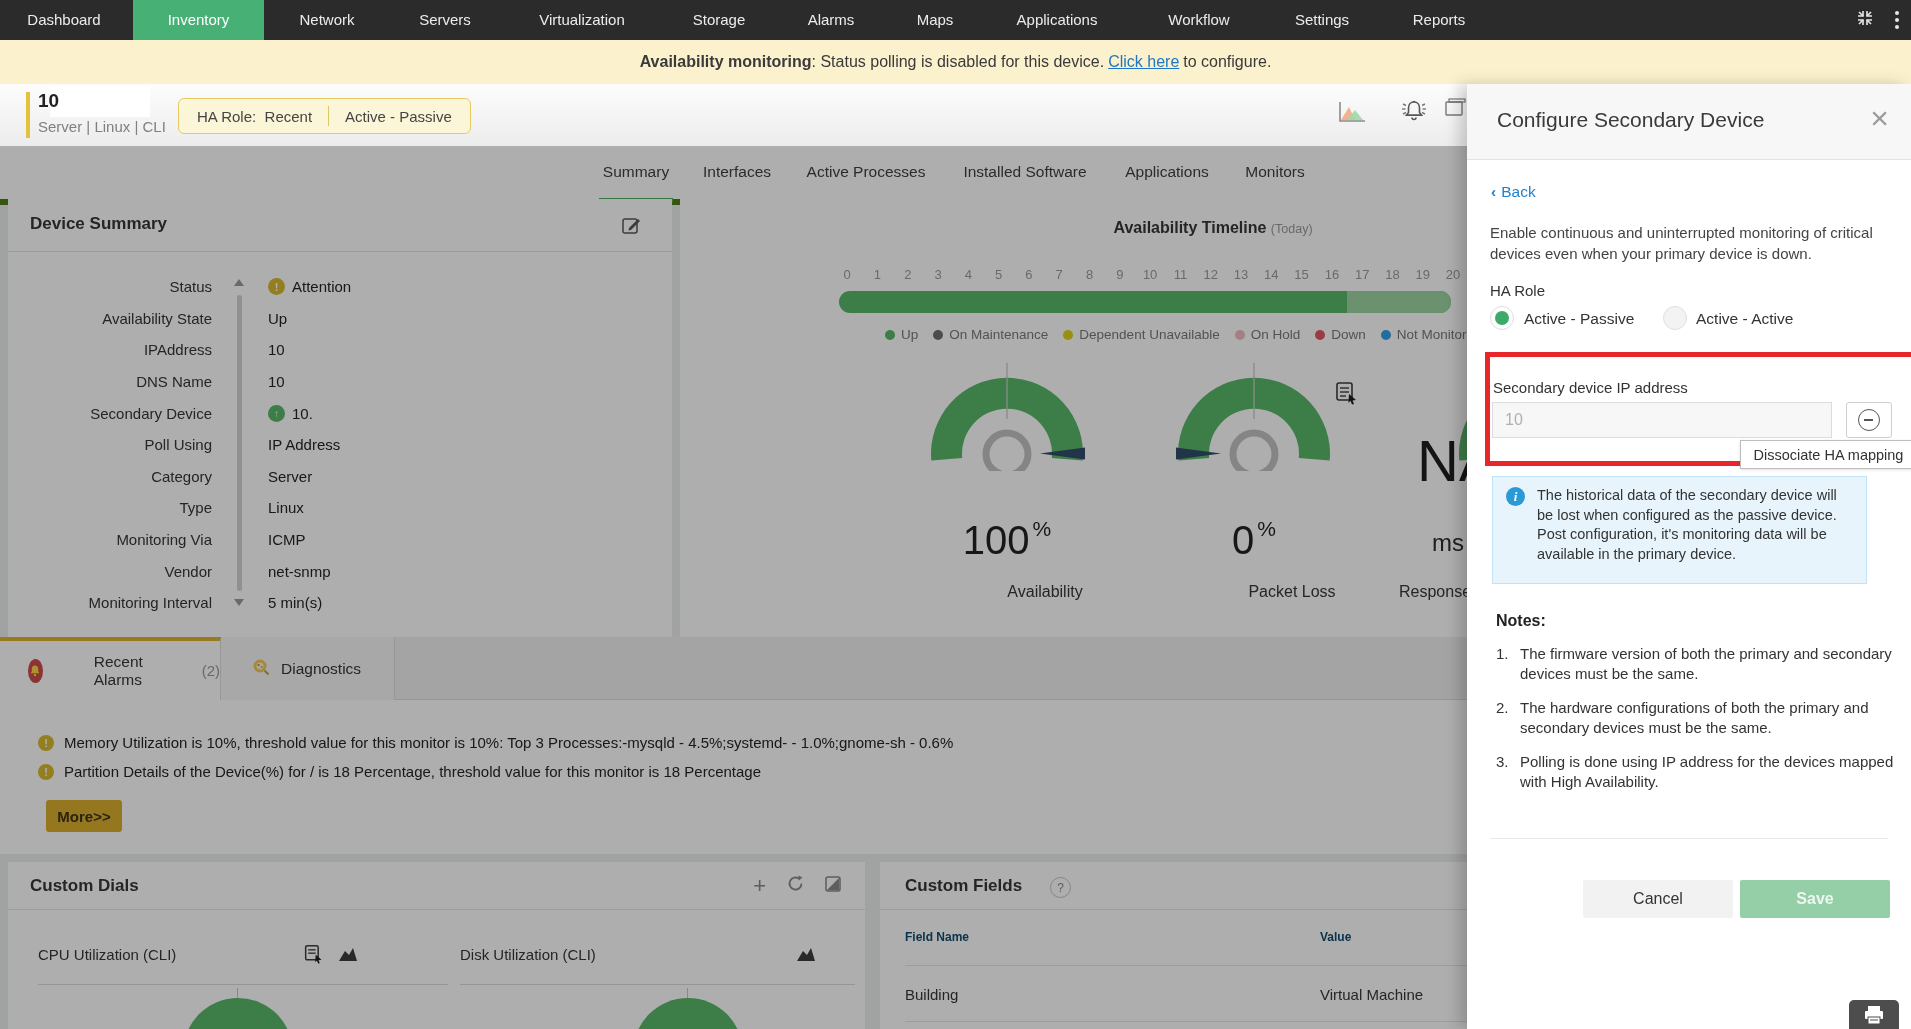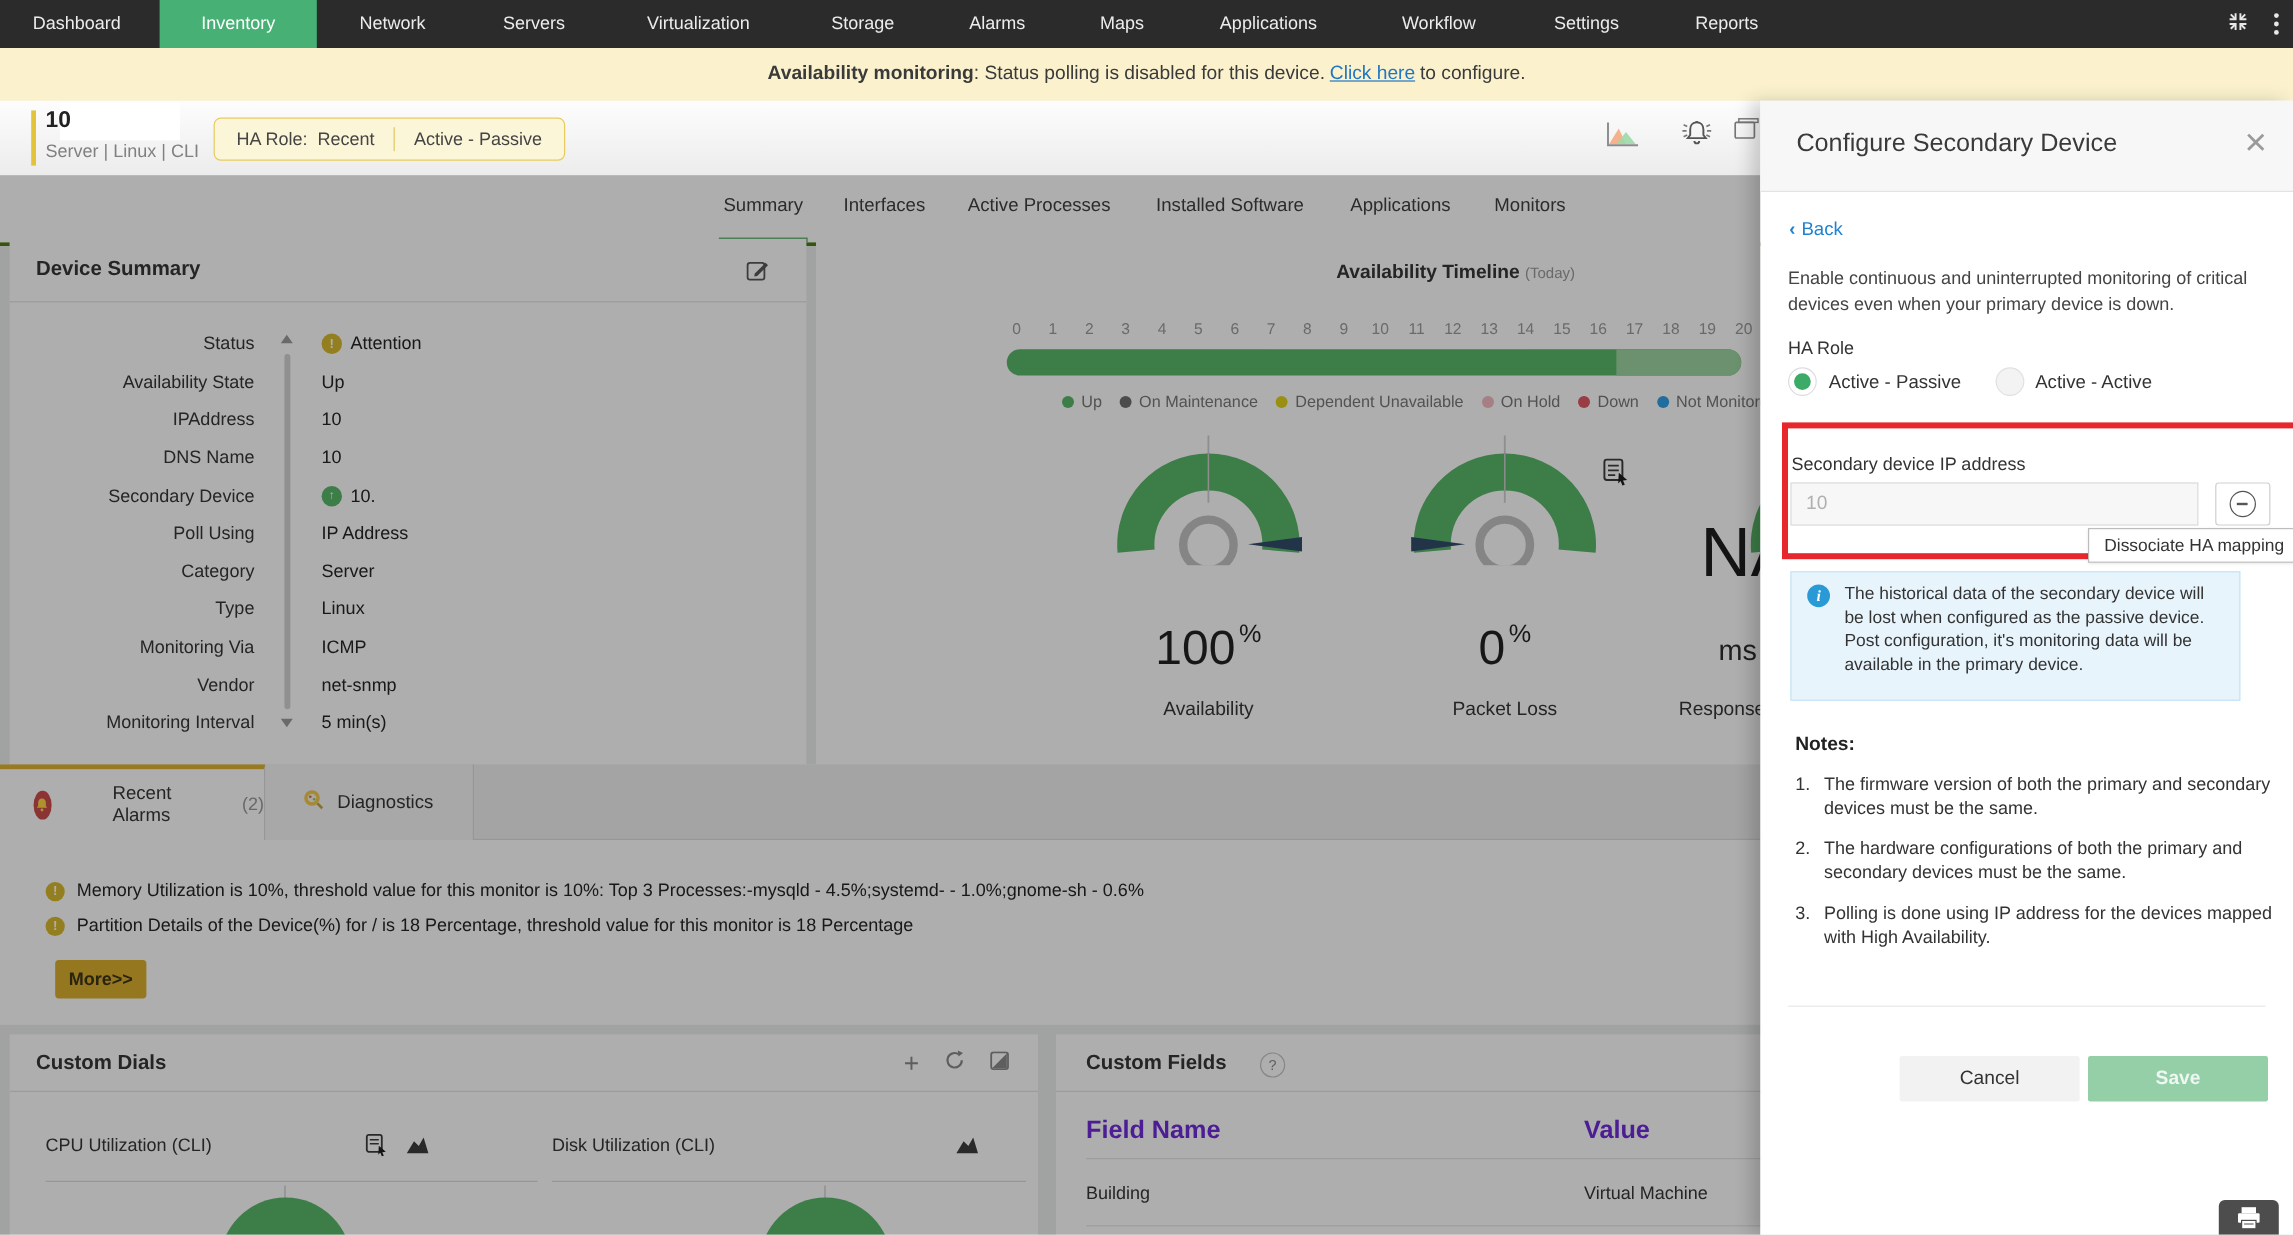--- a/index.html
+++ b/index.html
@@ -24,21 +24,21 @@
   .dev-header { position:absolute; left:0; top:84px; width:1911px; height:62px; background:linear-gradient(#fdfdfd,#ececec); z-index:20; }
   .accent-bar { position:absolute; left:26px; top:8px; width:4px; height:46px; background:#e3c33c; }
   .name-box { position:absolute; left:50px; top:2px; width:100px; height:31px; background:#fff; }
   .dev-name { position:absolute; left:38px; top:6px; font-size:19px; font-weight:bold; color:#222; }
   .dev-meta { position:absolute; left:38px; top:34px; font-size:15px; color:#808080; }
   .ha-badge { position:absolute; left:178px; top:14px; height:36px; background:#fcf6d9; border:1.5px solid #e7cb61; border-radius:6px; display:flex; align-items:center; padding:0 18px; font-size:15px; color:#444; }
   .ha-badge .sep { width:1px; height:20px; background:#dcc768; margin:0 16px; }
 
   
   .content-bg { position:absolute; left:0; top:146px; width:1911px; height:883px; background:#eceeee; }
-  .tabbar { position:absolute; left:0; top:146px; width:1908px; height:59px; background:#fff; border-bottom:3px solid #4d7c0f; }
+  .tabbar { position:absolute; left:0; top:146px; width:1908px; height:59px; background:#fff; border-bottom:6px solid #4d7c0f; }
   .tab { position:absolute; top:0; height:58px; line-height:52px; font-size:15.5px; color:#3c3c3c; transform:translateX(-50%); white-space:nowrap; cursor:pointer; }
   .tab-underline { position:absolute; left:599px; top:52px; width:74px; height:4px; background:#4aa95c; }
 
   .panel { position:absolute; background:#fff; }
   .panel-title { font-size:17px; font-weight:bold; color:#333; }
 
   
   #dev-summary { left:8px; top:199px; width:664px; height:445px; }
   #dev-summary .head { position:absolute; left:0; top:0; right:0; height:53px; border-bottom:1px solid #e2e2e2; }
   #dev-summary .head .panel-title { position:absolute; left:22px; top:15px; }
@@ -61,21 +61,21 @@
   .tl-ticks { position:absolute; left:152px; top:66px; white-space:nowrap; }
   .tl-ticks span { display:inline-block; width:30.3px; text-align:center; font-size:13px; color:#9a9a9a; }
   .tl-bar { position:absolute; left:159px; top:92px; width:612px; height:22px; border-radius:11px; background:#57b768; }
   .tl-bar-tail { position:absolute; left:667px; top:92px; width:104px; height:22px; border-radius:0 11px 11px 0; background:#9bd4a0; }
   .tl-legend { position:absolute; left:205px; top:128px; display:flex; gap:15px; white-space:nowrap; align-items:center; }
   .lg-item { display:flex; align-items:center; gap:6px; font-size:13.5px; color:#777; }
   .lg-dot { width:10px; height:10px; border-radius:50%; }
   .gauge-svg { position:absolute; top:160px; width:170px; height:112px; }
   .gauge-val { position:absolute; top:318px; transform:translateX(-50%); font-size:40px; color:#1f1f1f; white-space:nowrap; }
   .gauge-val .unit { font-size:21px; vertical-align:18px; margin-left:3px; }
-  .gauge-label { position:absolute; top:384px; transform:translateX(-50%); font-size:16px; color:#333; white-space:nowrap; }
+  .gauge-label { position:absolute; top:384px; transform:translateX(-50%); font-size:16px; color:#333; white-space:nowrap;margin-left:38px; }
   .na-big { position:absolute; left:737px; top:228px; font-size:58px; color:#1a1a1a; white-space:nowrap; }
   .na-unit { position:absolute; left:752px; top:330px; font-size:24px; color:#2a2a2a; }
   .na-label { position:absolute; left:719px; top:384px; font-size:16px; color:#333; white-space:nowrap; }
   .report-icon { position:absolute; }
 
   
   #alarms { left:0; top:637px; width:1467px; height:217px; }
   .al-strip { position:absolute; left:0; top:0; right:0; height:63px; background:#f1f1f1; border-bottom:1px solid #ddd; }
   .al-tab-active { position:absolute; left:0; top:0; width:221px; height:63px; background:#fff; border-top:4px solid #dfb22f; border-right:1px solid #ddd; display:flex; align-items:center; cursor:pointer;gap:41px; }
   .al-tab { position:absolute; left:221px; top:0; width:174px; height:63px; background:#f6f6f6; border-right:1px solid #ddd; display:flex; align-items:center; cursor:pointer; }
@@ -93,21 +93,21 @@
   .plus-ic { font-size:22px; color:#888; cursor:pointer; line-height:20px; }
   .dial-label { position:absolute; top:84px; font-size:15px; color:#333; }
   .dial-divider { position:absolute; top:122px; height:1px; background:#dcdcdc; }
   .dial-arc { position:absolute; top:136px; width:110px; height:55px; border-radius:110px 110px 0 0; background:#57b768; }
   .dial-line { position:absolute; top:126px; width:1px; height:16px; background:#c7c7c7; }
 
   
   #fields { left:880px; top:862px; width:920px; height:167px; overflow:hidden; }
   #fields .panel-title { position:absolute; left:25px; top:14px; }
   .help-circle { position:absolute; left:170px; top:15px; width:21px; height:21px; border:1px solid #c3c3c3; border-radius:50%; font-size:12px; color:#888; display:flex; align-items:center; justify-content:center; cursor:pointer; }
-  .cf-head-cell { position:absolute; top:68px; font-size:21px; font-weight:bold; color:#6d28d9; }
+  .cf-head-cell { position:absolute; top:68px; font-size:12px; font-weight:bold; color:#0c4a6e; }
   .cf-divider { position:absolute; left:25px; right:40px; height:1px; background:#e6e6e6; }
   .cf-cell { position:absolute; top:124px; font-size:15px; color:#333; }
 
   
   .dim { position:absolute; left:0; top:146px; width:1467px; height:883px; background:rgba(10,10,10,0.33); z-index:40; }
 
   
   .side-panel { position:absolute; left:1467px; top:84px; width:444px; height:945px; background:#fff; z-index:60; box-shadow:-8px 0 14px rgba(0,0,0,0.18); }
   .sp-head { position:absolute; left:0; top:0; right:0; height:76px; background:#f7f7f7; border-bottom:1px solid #e3e3e3; }
   .sp-title { position:absolute; left:30px; top:24px; font-size:21px; color:#3a3a3a; }

